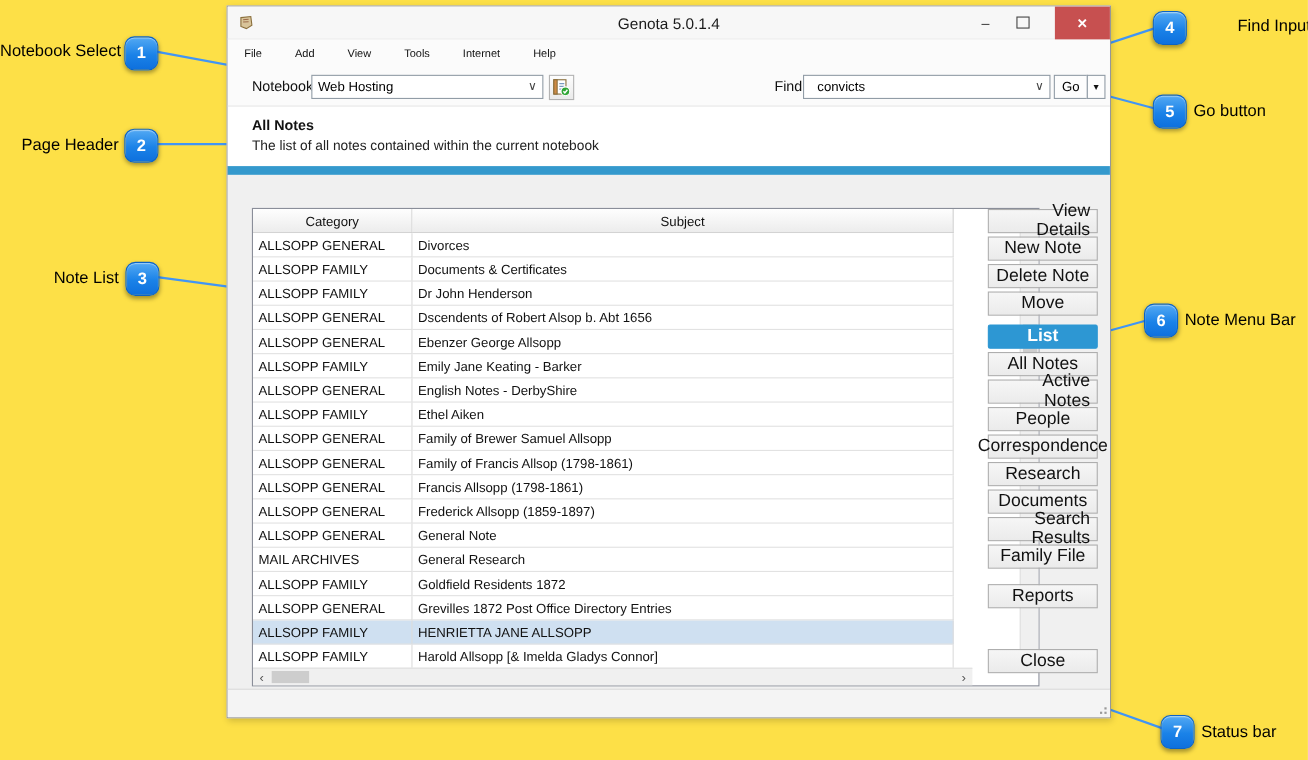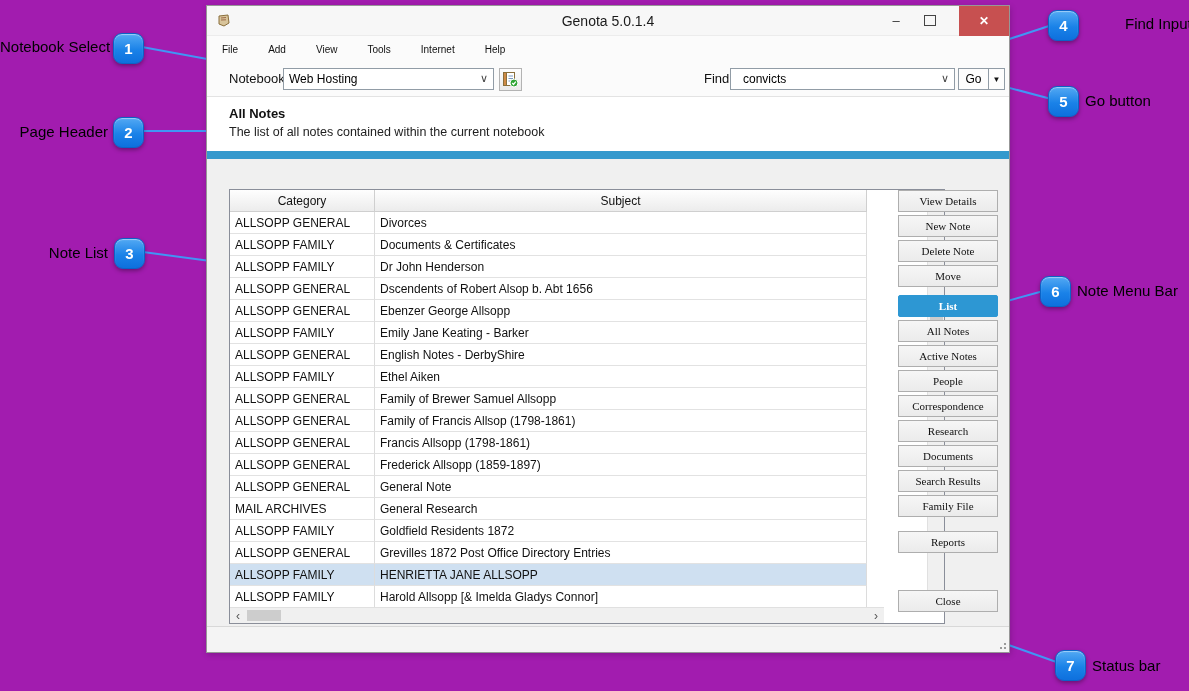--- a/index.html
+++ b/index.html
@@ -1,16 +1,16 @@
 <!DOCTYPE html>
 <html><head>
 <meta charset="utf-8">
 <style>
   html,body{margin:0;padding:0;background:#fff;}
-  #stage{position:relative;width:1189px;height:691px;background:#a21caf;overflow:hidden;
+  #stage{position:relative;width:1189px;height:691px;background:#fde047;overflow:hidden;
          font-family:"Liberation Sans",sans-serif;color:#000;}
 
   
   #win{position:absolute;left:206px;top:5px;width:804px;height:648px;background:#fff;
        border:1px solid #979797;box-shadow:1px 2px 6px rgba(0,0,0,.18);box-sizing:border-box;}
 
   .titlebar{position:absolute;left:0;top:0;width:100%;height:30px;background:#f7f7f7;
             border-bottom:1px solid #ececec;box-sizing:border-box;}
   .app-icon{position:absolute;left:9px;top:7px;width:16px;height:16px;}
   .title-text{position:absolute;left:0;right:0;top:0;height:30px;line-height:30px;
@@ -76,22 +76,22 @@
   .hscroll .arr.lf{left:0;} .hscroll .arr.rt{right:0;}
   .hthumb{position:absolute;left:17px;top:2px;width:34px;height:11px;background:#cdcdcd;}
 
   
   .sidepanel{position:absolute;left:691px;top:31px;width:100px;display:flex;flex-direction:column;}
   .btn-group{display:flex;flex-direction:column;gap:3px;}
   .btn-group.g2{margin-top:8px;}
   .btn-group.g3{margin-top:14px;}
   .btn-group.g4{margin-top:37px;}
   .side-btn{height:22px;background:linear-gradient(#f6f6f6,#ebebeb);border:1px solid #aeaeae;
-            font-size:11px;color:#111;display:flex;align-items:center;justify-content:center;
-            box-sizing:border-box;font-family:Liberation Serif, serif;text-align:right;}
+            font-size:16px;color:#111;display:flex;align-items:center;justify-content:center;
+            box-sizing:border-box;font-family:Liberation Sans, sans-serif;text-align:right;}
   .side-btn.active{background:#2d97d3;border-color:#2d97d3;color:#fff;font-weight:bold;border-radius:2px;}
 
   .statusbar{position:absolute;left:0;bottom:0;width:100%;height:26px;background:#f4f4f4;
              border-top:1px solid #d8d8d8;box-sizing:border-box;}
   .grip{position:absolute;right:3px;bottom:3px;width:9px;height:9px;}
   .grip i{position:absolute;width:2px;height:2px;background:#9a9a9a;}
   .grip i:nth-child(1){right:0;bottom:0;}
   .grip i:nth-child(2){right:4px;bottom:0;}
   .grip i:nth-child(3){right:0;bottom:4px;}
 

